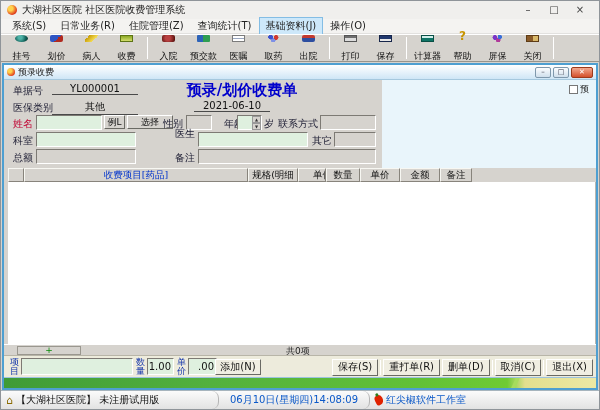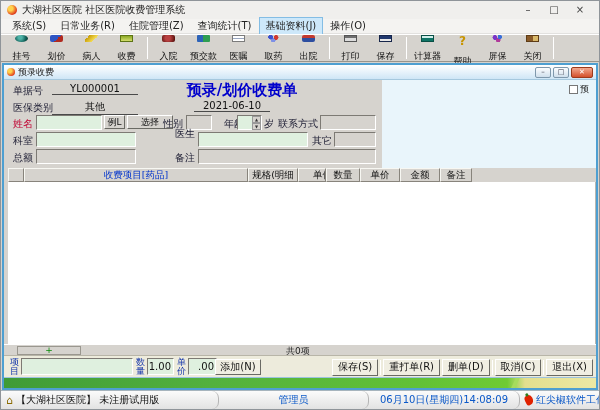--- a/index.html
+++ b/index.html
@@ -24,21 +24,21 @@
              background:#f4f3f1; display:flex; align-items:center; padding-left:4px;
              border-bottom:1px solid #e2e1df; }
   .menu-item { padding:1px 6px; font-size:10px; color:#222; white-space:nowrap; border:1px solid transparent; }
   .menu-item.active { background:#cde8fa; border:1px solid #84bde4; }
 
   
   .toolbar { position:absolute; top:33px; left:0; right:0; height:28px; background:#d6d3ce;
              border-top:1px solid #ffffff; border-bottom:1px solid #98948c;
              display:flex; align-items:center; padding-left:3px; }
   .tbtn { width:35px; height:26px; display:flex; flex-direction:column; align-items:center;
-          justify-content:space-between; gap:10px; }
+          justify-content:flex-end; gap:10px; }
   .tbtn .lbl { font-size:9px; line-height:9px; color:#111; white-space:nowrap; }
   .ticon { width:13px; height:12px; display:block; }
   .tsep { width:1px; height:22px; background:#98948c; border-right:1px solid #fff; margin:0 3px; }
   .ic-register { border-radius:50%; background:radial-gradient(circle at 40% 35%, #4fb3a8 20%, #14655c 60%, #062a26); }
   .ic-pricing { background:linear-gradient(135deg,#2f55c4 55%, #b02a20 55%); border-radius:2px; }
   .ic-patient { background:linear-gradient(135deg, transparent 25%, #caa00a 25%, #f6df58 70%, transparent 70%); }
   .ic-charge { background:linear-gradient(#8aa824,#d3dd6c); border:1px solid #5d7414; }
   .ic-admission { background:radial-gradient(circle at 45% 45%, #b84040 30%, #5e1410 85%); border-radius:2px; }
   .ic-prepay { background:linear-gradient(90deg,#2d63b8 50%, #2f9e52 50%); border-radius:1px; }
   .ic-order { background:repeating-linear-gradient(#ffffff 0 2px, #9aa7c0 2px 3px); border:1px solid #7b7b7b; }
@@ -344,23 +344,20 @@
       </div>
 
     </div>
   </div>
 
   <div class="statusbar">
     <span class="sp sp1">
       <span class="home-icon"></span>
       <span>【大湖社区医院】 未注册试用版</span>
     </span>
-    <span class="sp sp2">
-      <span>管理员</span>
-    </span>
     <span class="sp sp3">
       <span>06月10日(星期四)14:08:09</span>
     </span>
     <span class="sp sp4">
       <span class="pepper-icon"></span>
       <span>红尖椒软件工作室</span>
     </span>
   </div>
 
 </div>

